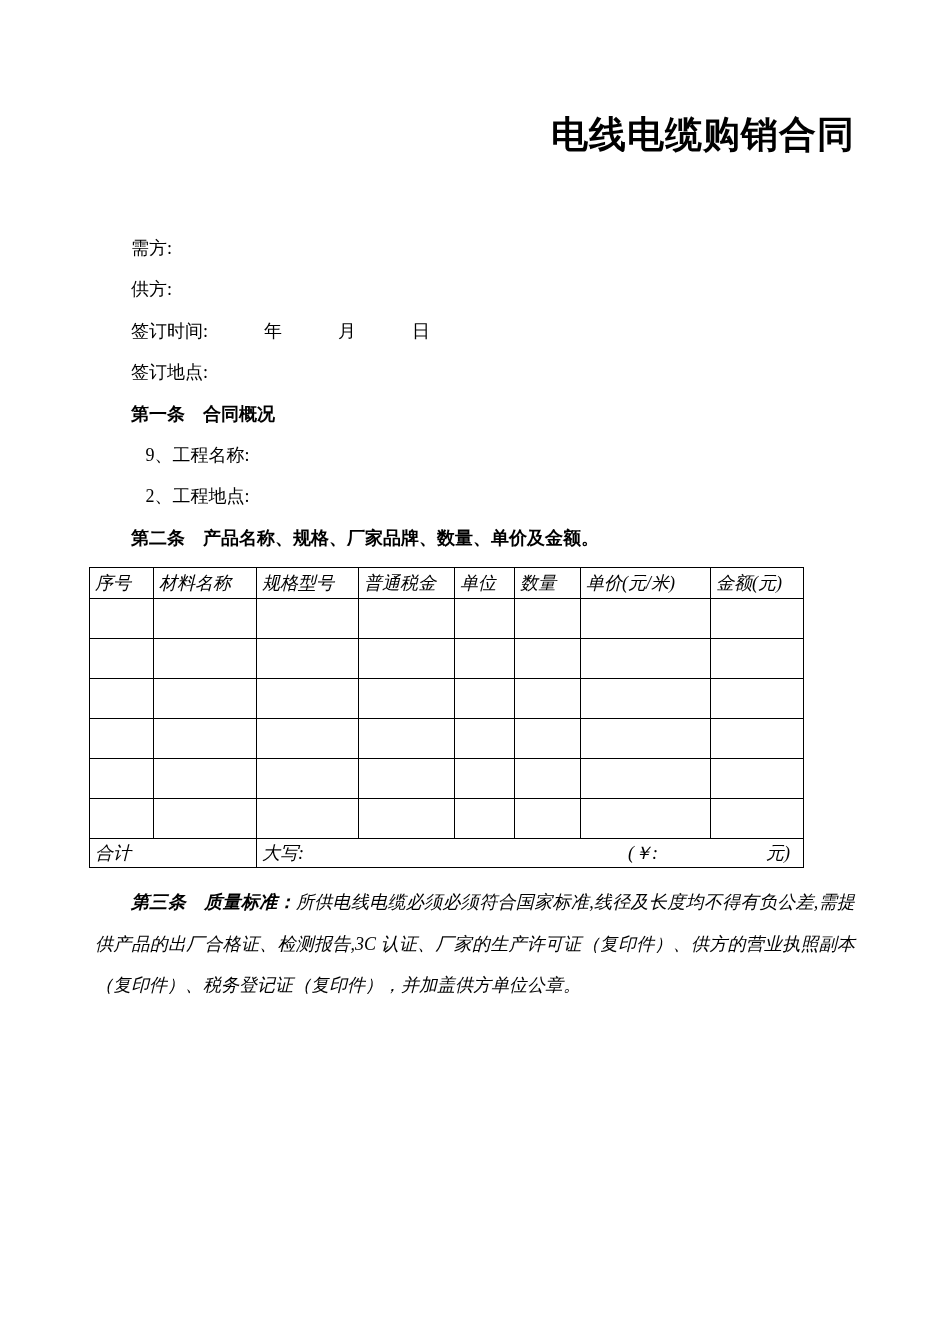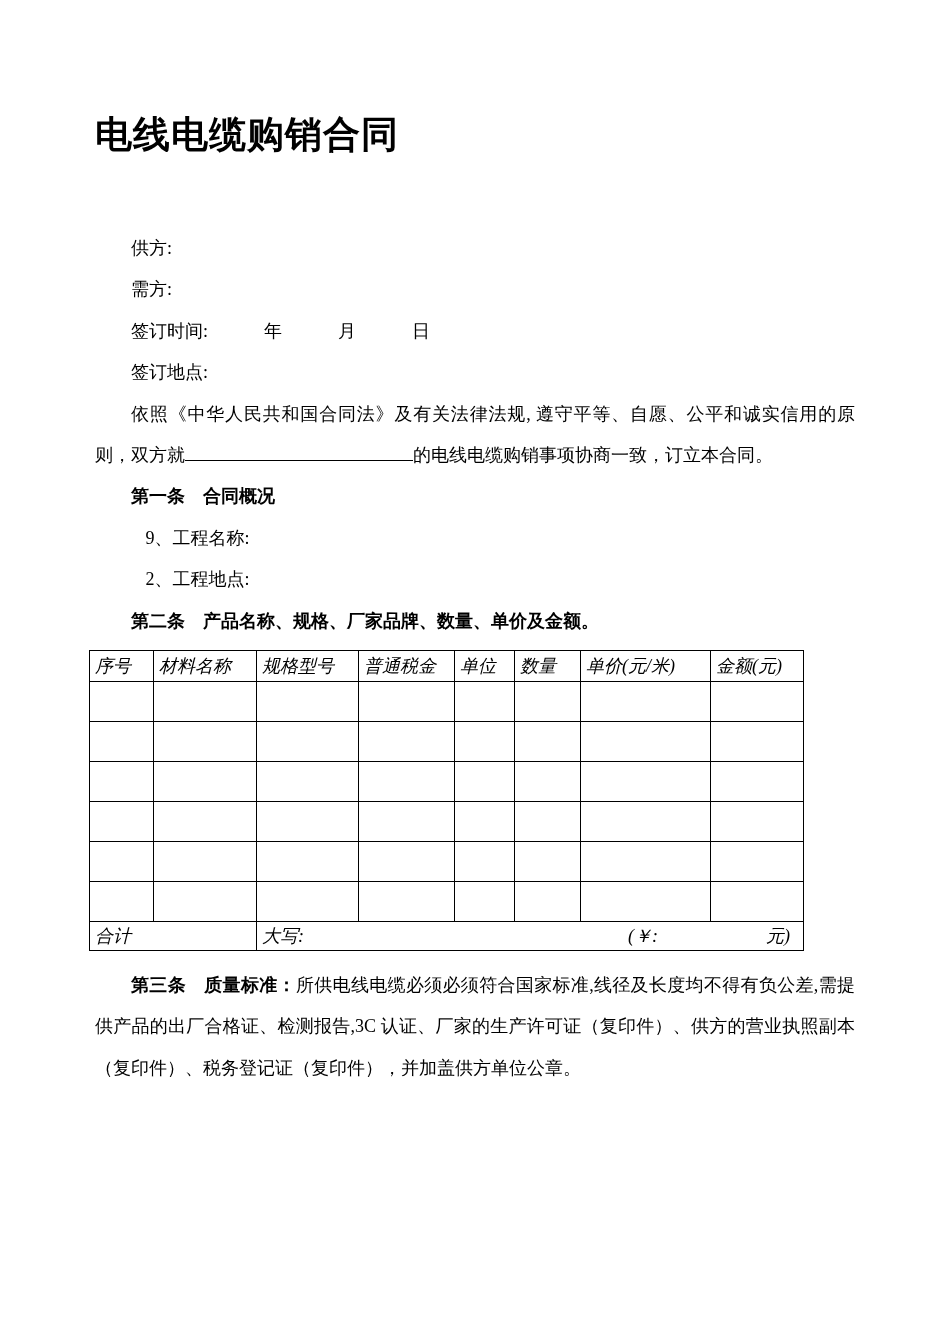--- a/index.html
+++ b/index.html
@@ -10,21 +10,21 @@
     margin: 0 auto;
     background: #fff;
     color: #000;
     padding: 58px 95px 40px 95px;
     font-family: "Liberation Serif", "DejaVu Serif", serif;
     font-size: 18px;
     overflow: hidden;
   }
   .title {
     margin: 52px 0 68px 0;
-    text-align: left;
+    text-align: right;
     font-size: 37px;
     font-weight: 700;
     letter-spacing: 1px;
   }
   .field-line { margin-left: 36px; line-height: 2.3; }
   .date-part { display: inline-block; margin-left: 56px; }
   .para {
     margin: 0;
     line-height: 2.3;
     text-align: justify;
@@ -56,43 +56,42 @@
     vertical-align: middle;
     overflow: hidden;
   }
   .product-table thead th { height: 31px; }
   .product-table tbody.empty-rows td { height: 40px; }
   .total-row td { height: 28px; }
   .total-label { text-align: left; }
   .total-amount { float: right; margin-right: 8px; white-space: pre; }
   .note-cell { line-height: 1.35; padding: 3px 7px 5px 7px !important; }
   .body-para { margin-top: 2px; }
-  .first-body-para { margin-top: 14px; }
+  .first-body-para { margin-top: 14px; font-style: italic; }
 </style>
 </head>
 <body>
 
 <div class="page">
 
   <h1 class="title">电线电缆购销合同</h1>
 
   <div class="field-line">
-    <span>供方:</span>
+    <span>需方:</span>
   </div>
   <div class="field-line">
-    <span>需方:</span>
+    <span>供方:</span>
   </div>
   <div class="field-line">
     <span>签订时间:</span><span class="date-part">年</span><span class="date-part">月</span><span class="date-part">日</span>
   </div>
   <div class="field-line">
     <span>签订地点:</span>
   </div>
 
-  <p class="para"><span>依照《中华人民共和国合同法》及有关法律法规, 遵守平等、自愿、公平和诚实信用的原则，双方就</span><span class="blank"></span><span>的电线电缆购销事项协商一致，订立本合同。</span></p>
 
   <p class="para article-heading">第一条　合同概况</p>
   <p class="para item-line">9、工程名称:</p>
   <p class="para item-line">2、工程地点:</p>
 
   <p class="para article-heading">第二条　产品名称、规格、厂家品牌、数量、单价及金额。</p>
 
   <table class="product-table">
     <colgroup>
       <col style="width:64px">

